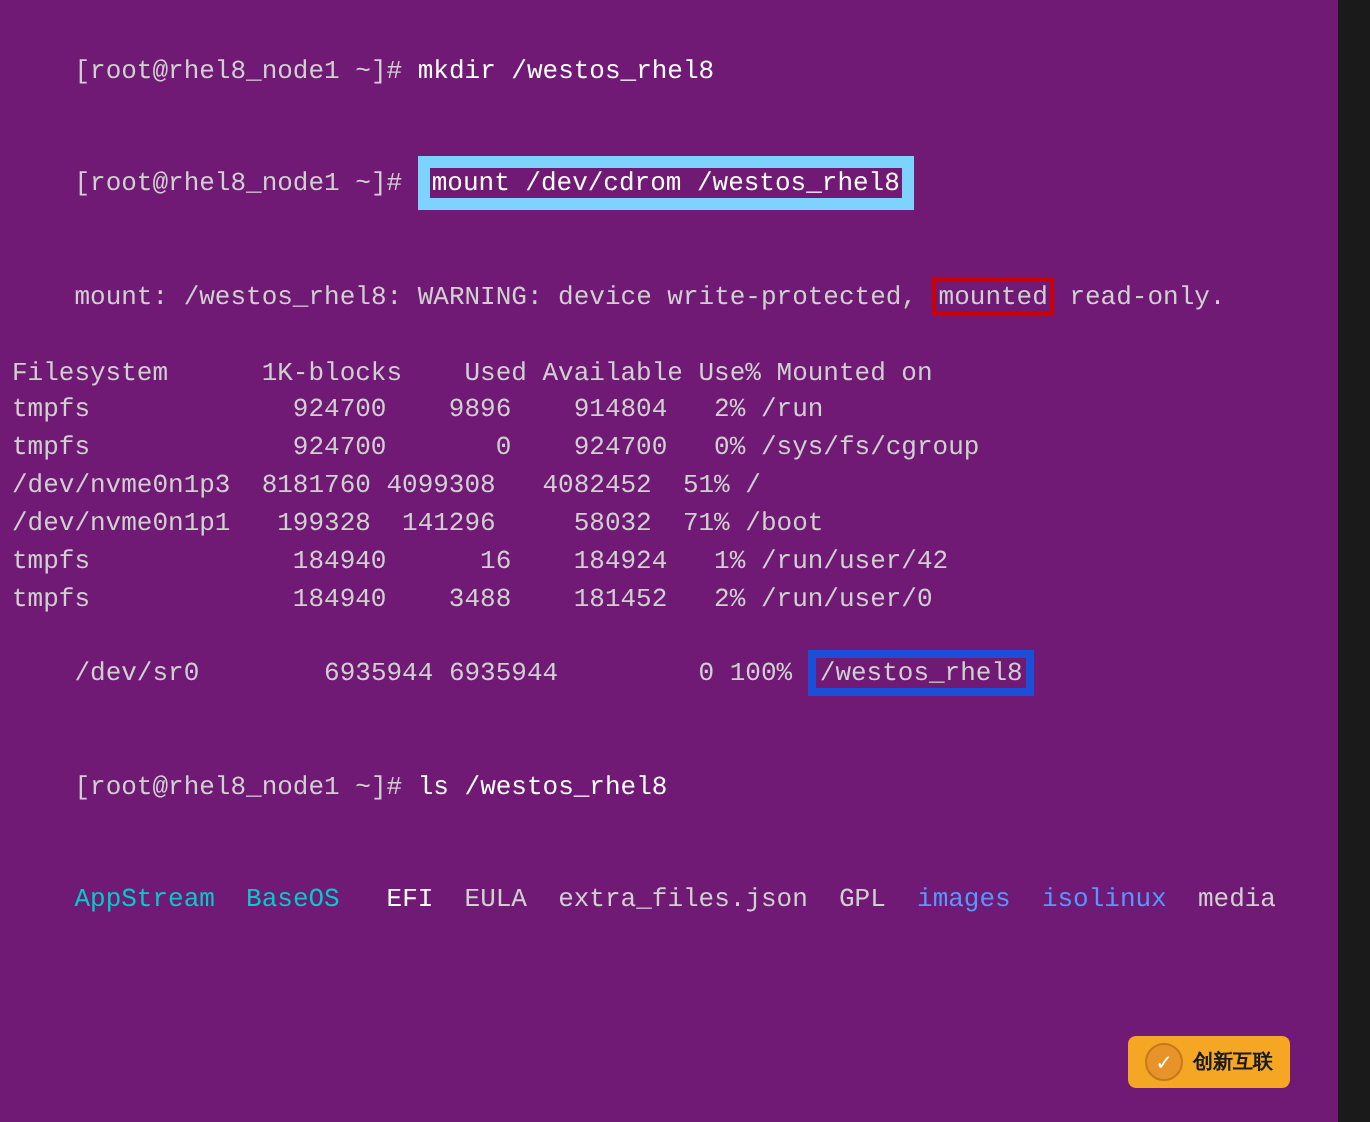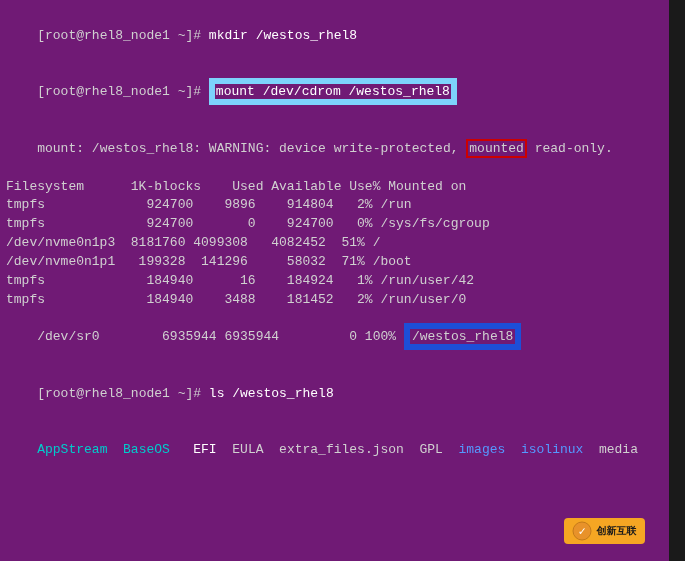--- a/index.html
+++ b/index.html
@@ -33,21 +33,21 @@
       text-align: center;
     }
     .highlight-box {
       border: 2px solid #cc0000;
       display: inline;
       padding: 0 1px;
     }
     .white { color: #ffffff; }
     .row-highlight {
       display: inline;
-      border: 6px solid #1d4ed8;
+      border: 4px solid #1d4ed8;
       padding: 0 2px;
     }
     .appstream { color: #00cccc; text-align: right; }
     .baseos { color: #00cccc; }
     .images { color: #5599ff; }
     .isolinux { color: #5599ff; }
     .logo {
       position: absolute;
       bottom: 8px;
       right: 10px;

